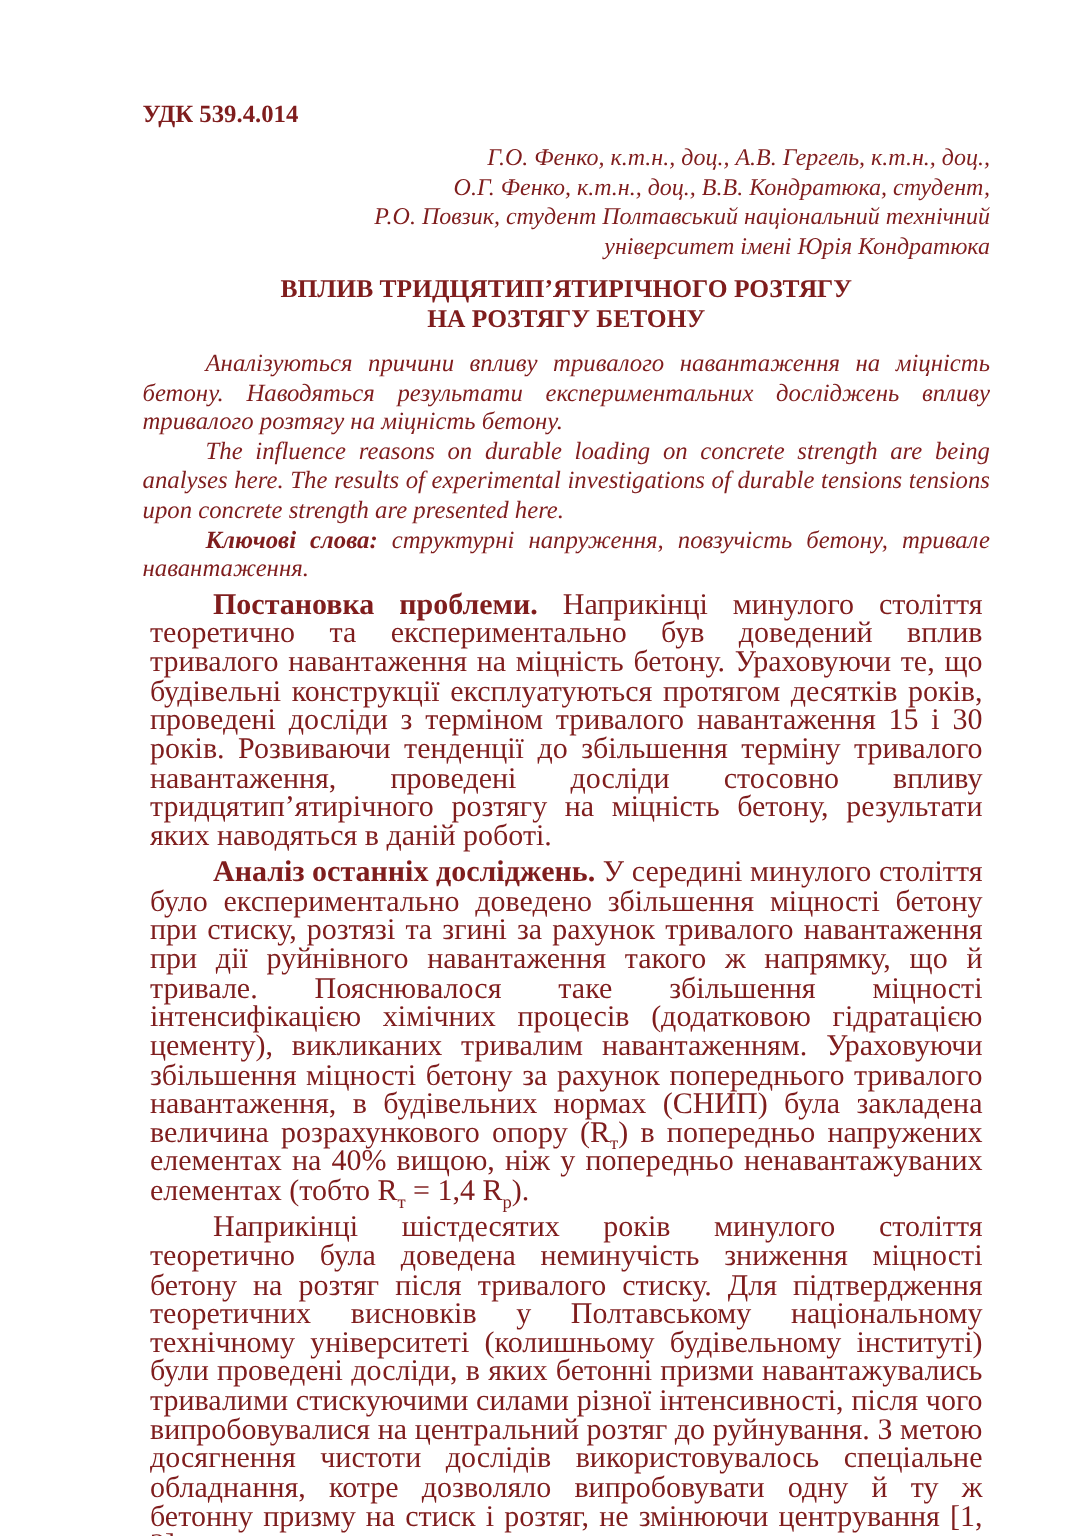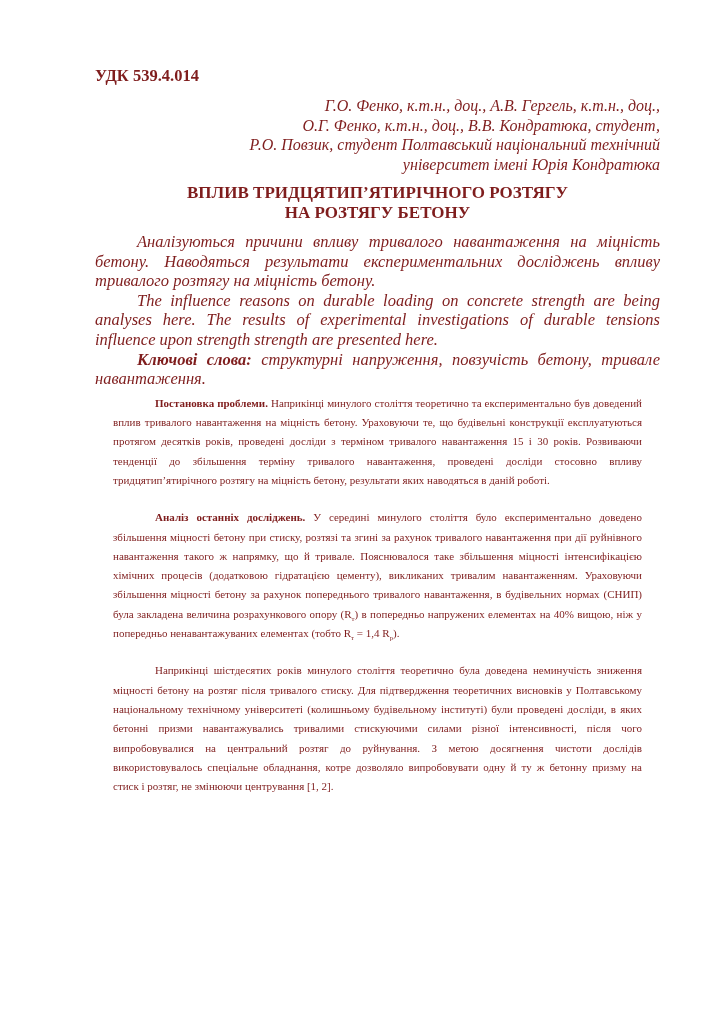--- a/index.html
+++ b/index.html
@@ -48,22 +48,22 @@
     font-style: italic;
     font-size: 16.5px;
     line-height: 19.6px;
     text-align: justify;
     text-indent: 42px;
   }
   .kw-label {
     font-weight: bold;
   }
   .body-p {
-    margin: 18px;
-    font-size: 11px;
+    margin: 5px;
+    font-size: 20px;
     line-height: 19.3px;
     text-align: justify;
     text-indent: 42px;
   }
   .first-body { margin-top: 5px; }
   .lead { font-weight: bold; }
   sub {
     font-size: 0.62em;
     line-height: 0;
   }
@@ -82,21 +82,21 @@
       <div>Р.О. Повзик, студент Полтавський національний технічний</div>
       <div>університет імені Юрія Кондратюка</div>
     </div>
 
     <h1 class="title">
       <span class="title-line">ВПЛИВ ТРИДЦЯТИП’ЯТИРІЧНОГО РОЗТЯГУ</span>
       <span class="title-line">НА РОЗТЯГУ БЕТОНУ</span>
     </h1>
 
     <p class="abstract">Аналізуються причини впливу тривалого навантаження на міцність бетону. Наводяться результати експериментальних досліджень впливу тривалого розтягу на міцність бетону.</p>
-    <p class="abstract">The influence reasons on durable loading on concrete strength are being analyses here. The results of experimental investigations of durable tensions influence upon strength strength are presented here.</p>
+    <p class="abstract">The influence reasons on durable loading on concrete strength are being analyses here. The results of experimental investigations of durable tensions tensions upon concrete strength are presented here.</p>
 
     <p class="abstract"><span class="kw-label">Ключові слова:</span><span> структурні напруження, повзучість бетону, тривале навантаження.</span></p>
 
     <p class="body-p first-body"><span class="lead">Постановка проблеми.</span><span> Наприкінці минулого століття теоретично та експериментально був доведений вплив тривалого навантаження на міцність бетону. Ураховуючи те, що будівельні конструкції експлуатуються протягом десятків років, проведені досліди з терміном тривалого навантаження 15 і 30 років. Розвиваючи тенденції до збільшення терміну тривалого навантаження, проведені досліди стосовно впливу тридцятип’ятирічного розтягу на міцність бетону, результати яких наводяться в даній роботі.</span></p>
 
     <p class="body-p"><span class="lead">Аналіз останніх досліджень.</span><span> У середині минулого століття було експериментально доведено збільшення міцності бетону при стиску, розтязі та згині за рахунок тривалого навантаження при дії руйнівного навантаження такого ж напрямку, що й тривале. Пояснювалося таке збільшення міцності інтенсифікацією хімічних процесів (додатковою гідратацією цементу), викликаних тривалим навантаженням. Ураховуючи збільшення міцності бетону за рахунок попереднього тривалого навантаження, в будівельних нормах (СНИП) була закладена величина розрахункового опору (R</span><sub>т</sub><span>) в попередньо напружених елементах на 40% вищою, ніж у попередньо ненавантажуваних елементах (тобто R</span><sub>т</sub><span> = 1,4 R</span><sub>р</sub><span>).</span></p>
 
     <p class="body-p">Наприкінці шістдесятих років минулого століття теоретично була доведена неминучість зниження міцності бетону на розтяг після тривалого стиску. Для підтвердження теоретичних висновків у Полтавському національному технічному університеті (колишньому будівельному інституті) були проведені досліди, в яких бетонні призми навантажувались тривалими стискуючими силами різної інтенсивності, після чого випробовувалися на центральний розтяг до руйнування. З метою досягнення чистоти дослідів використовувалось спеціальне обладнання, котре дозволяло випробовувати одну й ту ж бетонну призму на стиск і розтяг, не змінюючи центрування [1, 2].</p>
 
   </div>

